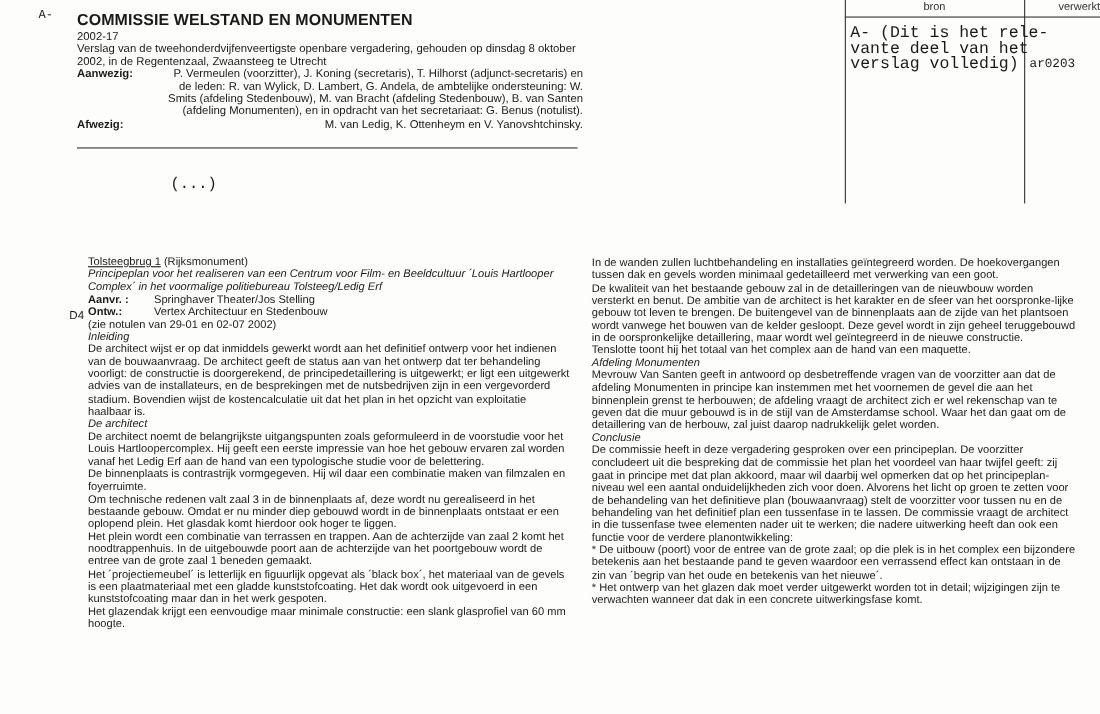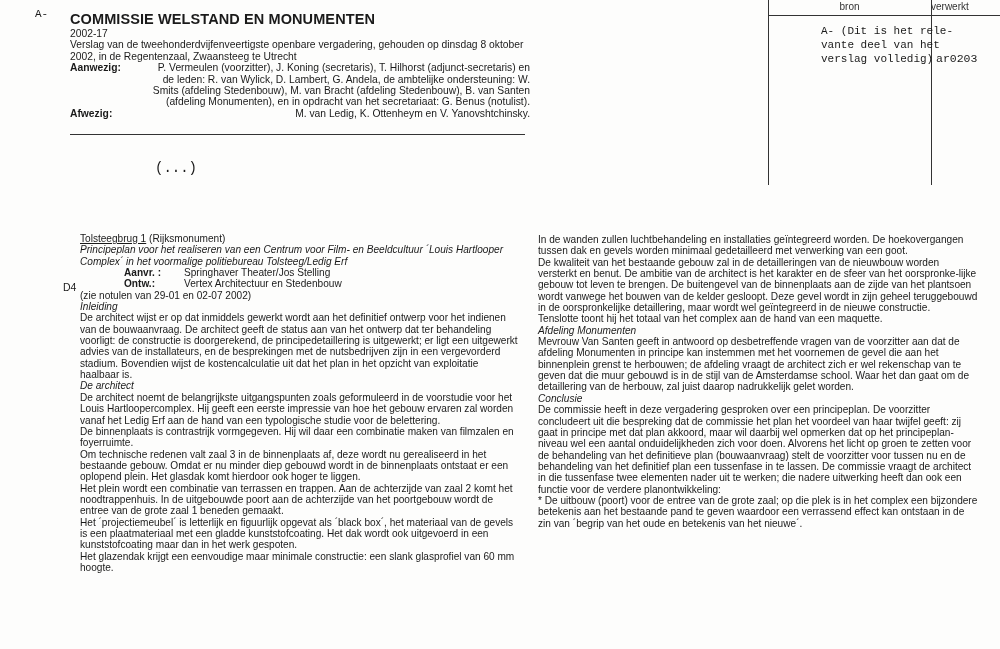--- a/index.html
+++ b/index.html
@@ -16,33 +16,33 @@
     .hdr .row { display:flex; }
     .hdr .lbl { width:78px; font-weight:bold; flex:none; }
     .hdr .val { flex:1;text-align:right; }
     .hdr-rule { left:70px; top:134px; width:455px; height:0; border-top:1.5px solid #333; }
     .ellipsis { left:155px; top:160px; font-size:14px; }
 
     .srcbox { left:768px; top:0; width:240px; height:185px; }
     .srcbox .vline { position:absolute; top:0; bottom:0; border-left:1.3px solid #333; }
     .srcbox .hline { position:absolute; left:0; right:0; top:15px; border-top:1.3px solid #333; }
     .srcbox .h-bron { position:absolute; left:0; width:163px; top:1px; text-align:center; font-size:10px; color:#333; }
-    .srcbox .h-verw { position:absolute; left:163px; width:69px; top:1px; text-align:left; font-size:10px; color:#333; }
-    .srcbox .bron-text { position:absolute; left:5px; top:24px; width:158px; font-size:11px; line-height:14px; white-space:pre;margin-left:48px; }
+    .srcbox .h-verw { position:absolute; left:163px; width:69px; top:1px; text-align:right; font-size:10px; color:#333; }
+    .srcbox .bron-text { position:absolute; left:5px; top:24px; width:158px; font-size:15px; line-height:14px; white-space:pre; }
     .srcbox .verw-text { position:absolute; left:168px; top:52px; font-size:11.5px; }
 
     .col { font-size:10.1px; line-height:11.35px; }
     .col p { margin:0; }
     .left-col { left:80px; top:233px; width:440px; }
     .right-col { left:538px; top:234px; width:440px; }
     .item-no { left:63px; top:233px; font-size:10.5px;margin-top:48px; }
     .it { font-style:italic; }
     .u { text-decoration:underline; }
     .kv { display:flex; }
-    .kv .k { width:60px; font-weight:bold; flex:none;margin-left:44px; }
+    .kv .k { width:60px; font-weight:bold; flex:none; }
   </style>
 </head>
 <body>
 
 <div class="abs mono corner-mark">A-</div>
 
 <div class="abs title">COMMISSIE WELSTAND EN MONUMENTEN</div>
 <div class="abs hdr">
   <div>2002-17</div>
   <div>Verslag van de tweehonderdvijfenveertigste openbare vergadering, gehouden op dinsdag 8 oktober 2002, in de Regentenzaal, Zwaansteeg te Utrecht</div>
@@ -101,14 +101,15 @@
 <div class="abs col right-col">
   <div id="right-blocks">
       <p>In de wanden zullen luchtbehandeling en installaties geïntegreerd worden. De hoekovergangen tussen dak en gevels worden minimaal gedetailleerd met verwerking van een goot.</p>
       <p>De kwaliteit van het bestaande gebouw zal in de detailleringen van de nieuwbouw worden versterkt en benut. De ambitie van de architect is het karakter en de sfeer van het oorspronke-lijke gebouw tot leven te brengen. De buitengevel van de binnenplaats aan de zijde van het plantsoen wordt vanwege het bouwen van de kelder gesloopt. Deze gevel wordt in zijn geheel teruggebouwd in de oorspronkelijke detaillering, maar wordt wel geïntegreerd in de nieuwe constructie.</p>
       <p>Tenslotte toont hij het totaal van het complex aan de hand van een maquette.</p>
       <p class="it">Afdeling Monumenten</p>
       <p>Mevrouw Van Santen geeft in antwoord op desbetreffende vragen van de voorzitter aan dat de afdeling Monumenten in principe kan instemmen met het voornemen de gevel die aan het binnenplein grenst te herbouwen; de afdeling vraagt de architect zich er wel rekenschap van te geven dat die muur gebouwd is in de stijl van de Amsterdamse school. Waar het dan gaat om de detaillering van de herbouw, zal juist daarop nadrukkelijk gelet worden.</p>
       <p class="it">Conclusie</p>
       <p>De commissie heeft in deze vergadering gesproken over een principeplan. De voorzitter concludeert uit die bespreking dat de commissie het plan het voordeel van haar twijfel geeft: zij gaat in principe met dat plan akkoord, maar wil daarbij wel opmerken dat op het principeplan-niveau wel een aantal onduidelijkheden zich voor doen. Alvorens het licht op groen te zetten voor de behandeling van het definitieve plan (bouwaanvraag) stelt de voorzitter voor tussen nu en de behandeling van het definitief plan een tussenfase in te lassen. De commissie vraagt de architect in die tussenfase twee elementen nader uit te werken; die nadere uitwerking heeft dan ook een functie voor de verdere planontwikkeling:</p>
       <p>* De uitbouw (poort) voor de entree van de grote zaal; op die plek is in het complex een bijzondere betekenis aan het bestaande pand te geven waardoor een verrassend effect kan ontstaan in de zin van ´begrip van het oude en betekenis van het nieuwe´.</p>
+      <p>* Het ontwerp van het glazen dak moet verder uitgewerkt worden tot in detail; wijzigingen zijn te verwachten wanneer dat dak in een concrete uitwerkingsfase komt.</p>
     </div>
 </div>
 
 </body></html>

